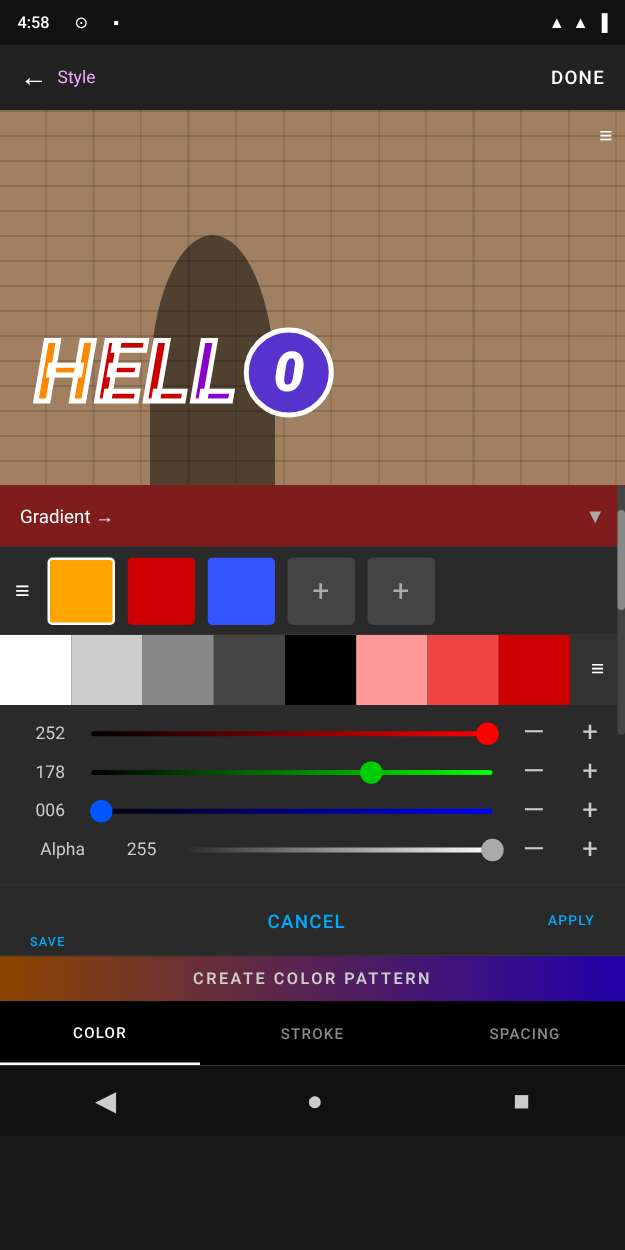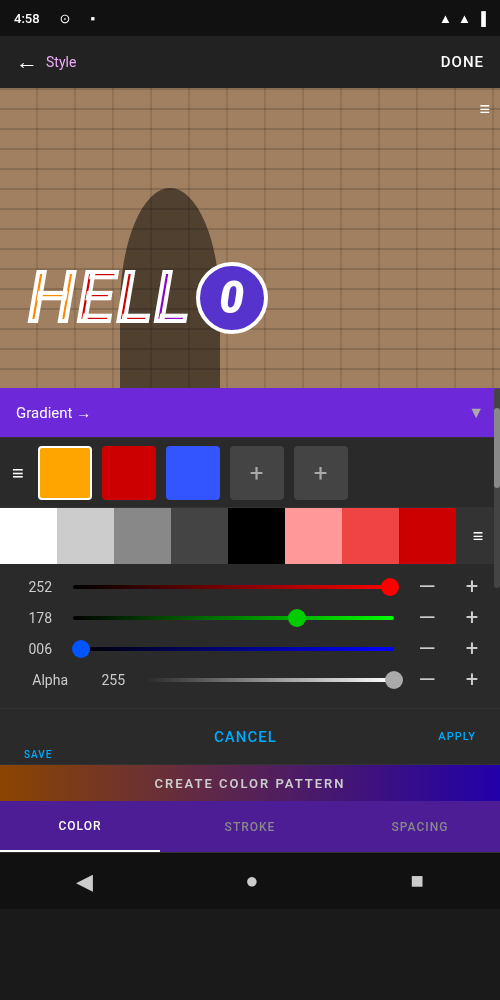--- a/index.html
+++ b/index.html
@@ -74,21 +74,21 @@
     
     .hello-container {
       position: absolute;
       bottom: 50px;
       left: 28px;
       display: flex;
       align-items: center;
     }
     .hello-text {
       font-size: 68px;
-      font-weight: 400;
+      font-weight: 700;
       letter-spacing: 2px;
       font-style: italic;
       -webkit-text-stroke: 4px #fff;
     }
     .hello-h { color: #ff8800; }
     .hello-e { color: #cc0000; }
     .hello-l1 { color: #cc0000; }
     .hello-l2 { color: #8800cc; }
     .hello-o-circle {
       width: 72px;
@@ -114,21 +114,21 @@
       left: 120px;
       width: 100px;
       height: 200px;
       background: rgba(0,0,0,0.5);
       border-radius: 50% 50% 0 0 / 60% 60% 0 0;
     }
 
     
     .gradient-row {
       height: 50px;
-      background: #6d28d9;
+      background: #7f1d1d;
       display: flex;
       align-items: center;
       justify-content: space-between;
       padding: 0 16px;
       border-bottom: 1px solid #333;
     }
     .gradient-label { font-size: 15px; color: #fff; }
     .dropdown-arrow { font-size: 16px; color: #aaa; }
 
     
@@ -278,21 +278,21 @@
     .create-pattern-text {
       font-size: 13px;
       font-weight: 600;
       color: #ccc;
       letter-spacing: 2px;
     }
 
     
     .bottom-tabs {
       height: 52px;
-      background: #4c1d95;
+      background: #000000;
       display: flex;
       align-items: center;
       border-bottom: 1px solid #333;
       gap: 10px;
     }
     .tab-item {
       flex: 1;
       height: 100%;
       display: flex;
       align-items: center;

